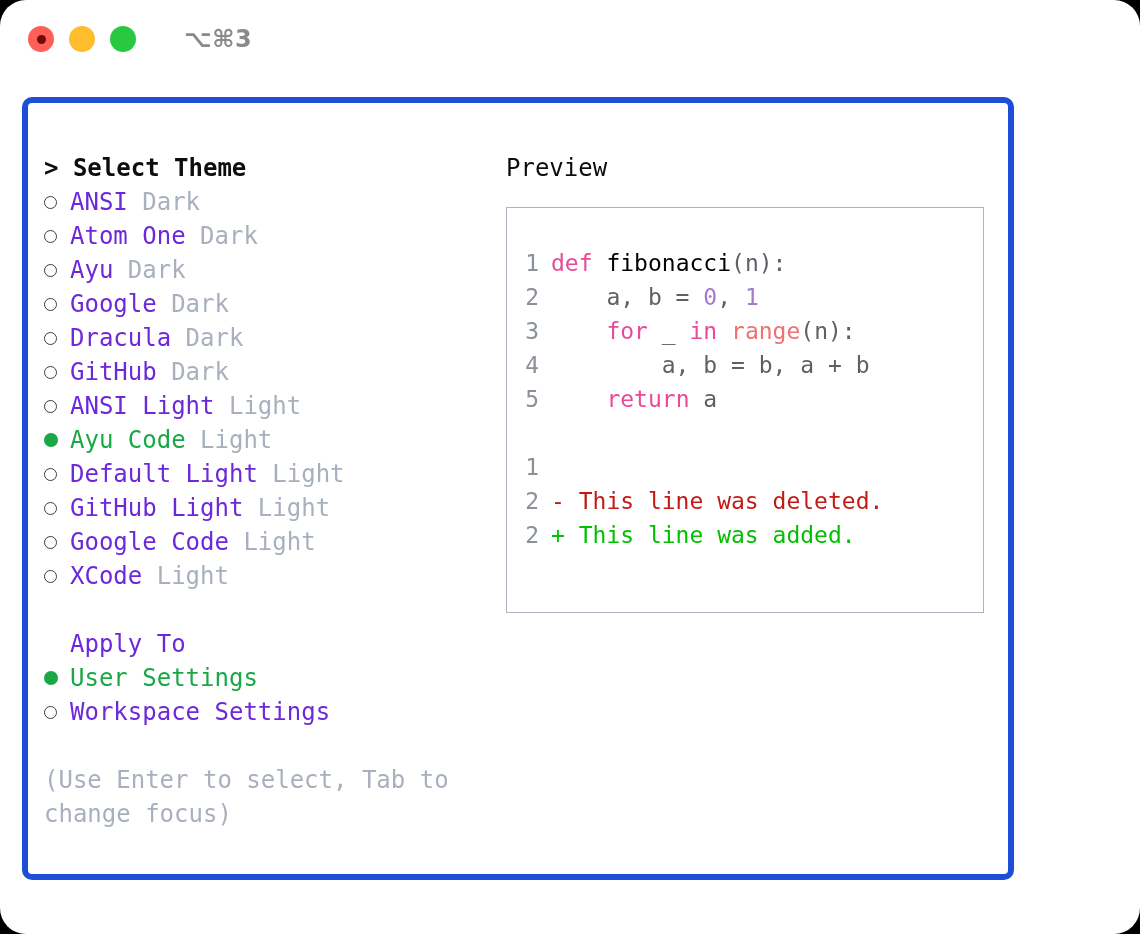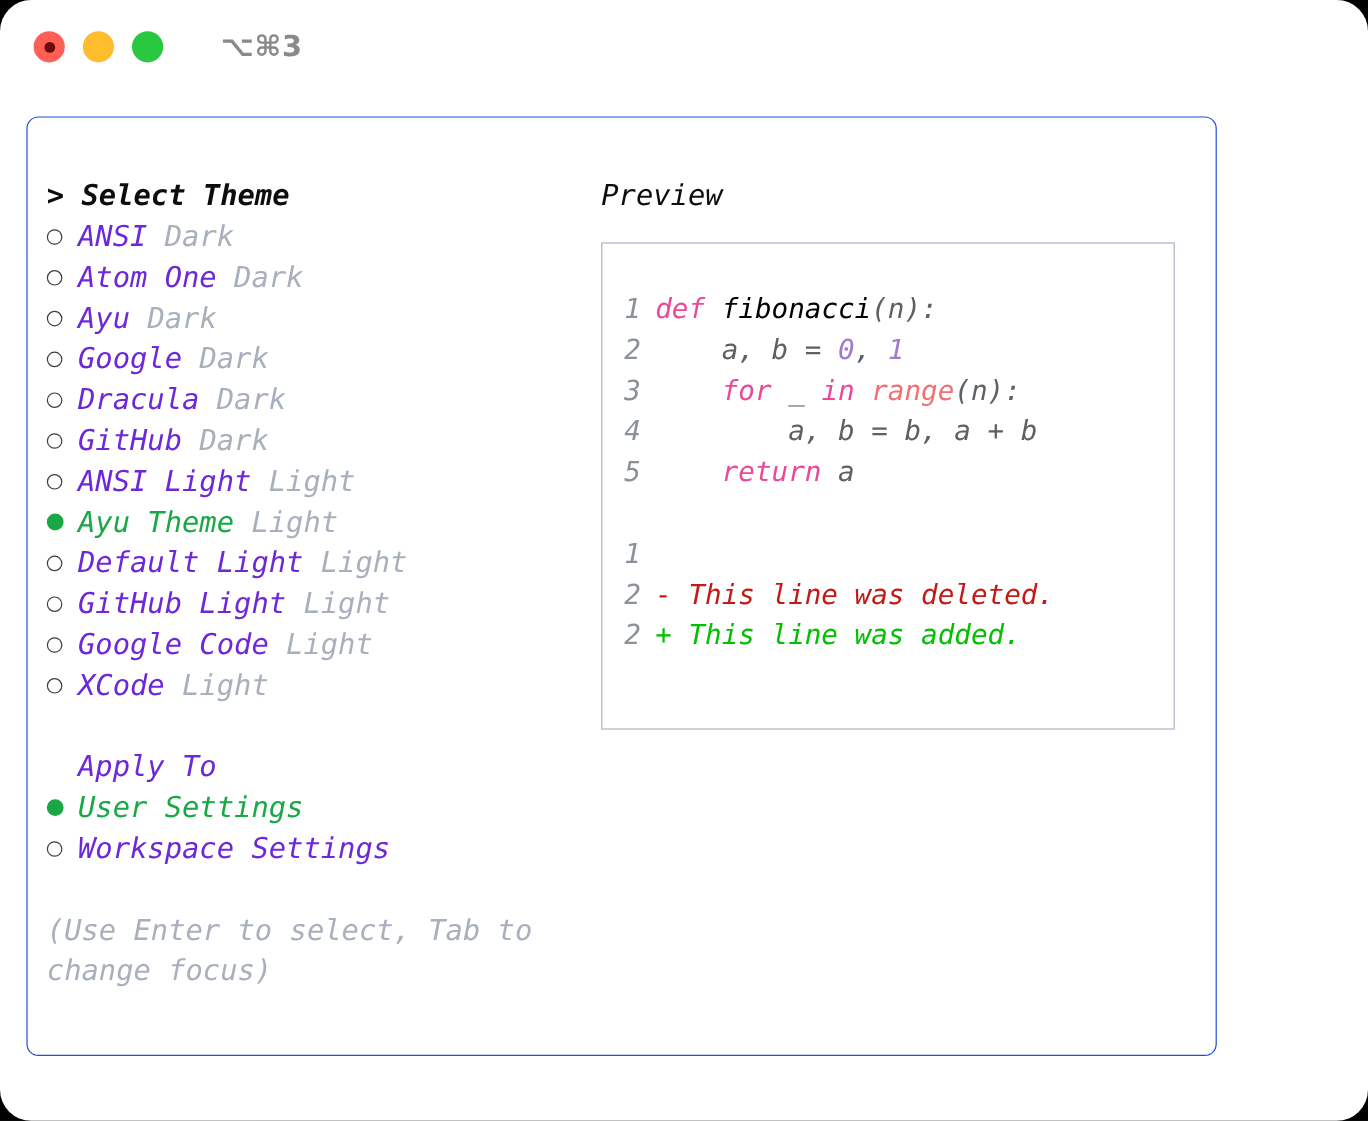--- a/index.html
+++ b/index.html
@@ -65,25 +65,24 @@
     font-family: "DejaVu Sans", "Liberation Sans", sans-serif;
   }
 
   
   #panel {
     position: absolute;
     left: 22px;
     top: 97px;
     width: 992px;
     height: 783px;
-    border: 1px solid #1d4ed8;
+    border: 6px solid #1d4ed8;
     border-radius: 10px;
     box-sizing: border-box;
     background: #ffffff;
-    font-style: italic;
   }
 
   #columns {
     display: flex;
     padding: 48px 0 0 16px;
     box-sizing: border-box;
     height: 100%;
   }
   #left-col  { width: 462px; flex: none; }
   #right-col { flex: 1; }
@@ -207,21 +206,21 @@
         <div class="list-header bold">&gt; Select Theme</div>
 
         <div id="theme-items">
             <div class="row"><span class="marker"><span class="circle-open"></span></span><span class="row-label">ANSI</span><span class="row-cat"> </span><span class="row-cat">Dark</span></div>
             <div class="row"><span class="marker"><span class="circle-open"></span></span><span class="row-label">Atom One</span><span class="row-cat"> </span><span class="row-cat">Dark</span></div>
             <div class="row"><span class="marker"><span class="circle-open"></span></span><span class="row-label">Ayu</span><span class="row-cat"> </span><span class="row-cat">Dark</span></div>
             <div class="row"><span class="marker"><span class="circle-open"></span></span><span class="row-label">Google</span><span class="row-cat"> </span><span class="row-cat">Dark</span></div>
             <div class="row"><span class="marker"><span class="circle-open"></span></span><span class="row-label">Dracula</span><span class="row-cat"> </span><span class="row-cat">Dark</span></div>
             <div class="row"><span class="marker"><span class="circle-open"></span></span><span class="row-label">GitHub</span><span class="row-cat"> </span><span class="row-cat">Dark</span></div>
             <div class="row"><span class="marker"><span class="circle-open"></span></span><span class="row-label">ANSI Light</span><span class="row-cat"> </span><span class="row-cat">Light</span></div>
-            <div class="row"><span class="marker"><span class="circle-filled"></span></span><span class="row-label sel">Ayu Theme</span><span class="row-cat"> </span><span class="row-cat">Light</span></div>
+            <div class="row"><span class="marker"><span class="circle-filled"></span></span><span class="row-label sel">Ayu Code</span><span class="row-cat"> </span><span class="row-cat">Light</span></div>
             <div class="row"><span class="marker"><span class="circle-open"></span></span><span class="row-label">Default Light</span><span class="row-cat"> </span><span class="row-cat">Light</span></div>
             <div class="row"><span class="marker"><span class="circle-open"></span></span><span class="row-label">GitHub Light</span><span class="row-cat"> </span><span class="row-cat">Light</span></div>
             <div class="row"><span class="marker"><span class="circle-open"></span></span><span class="row-label">Google Code</span><span class="row-cat"> </span><span class="row-cat">Light</span></div>
             <div class="row"><span class="marker"><span class="circle-open"></span></span><span class="row-label">XCode</span><span class="row-cat"> </span><span class="row-cat">Light</span></div>
           </div>
 
         <div class="spacer-sm"></div>
 
         <div class="row">
           <span class="marker"></span>

